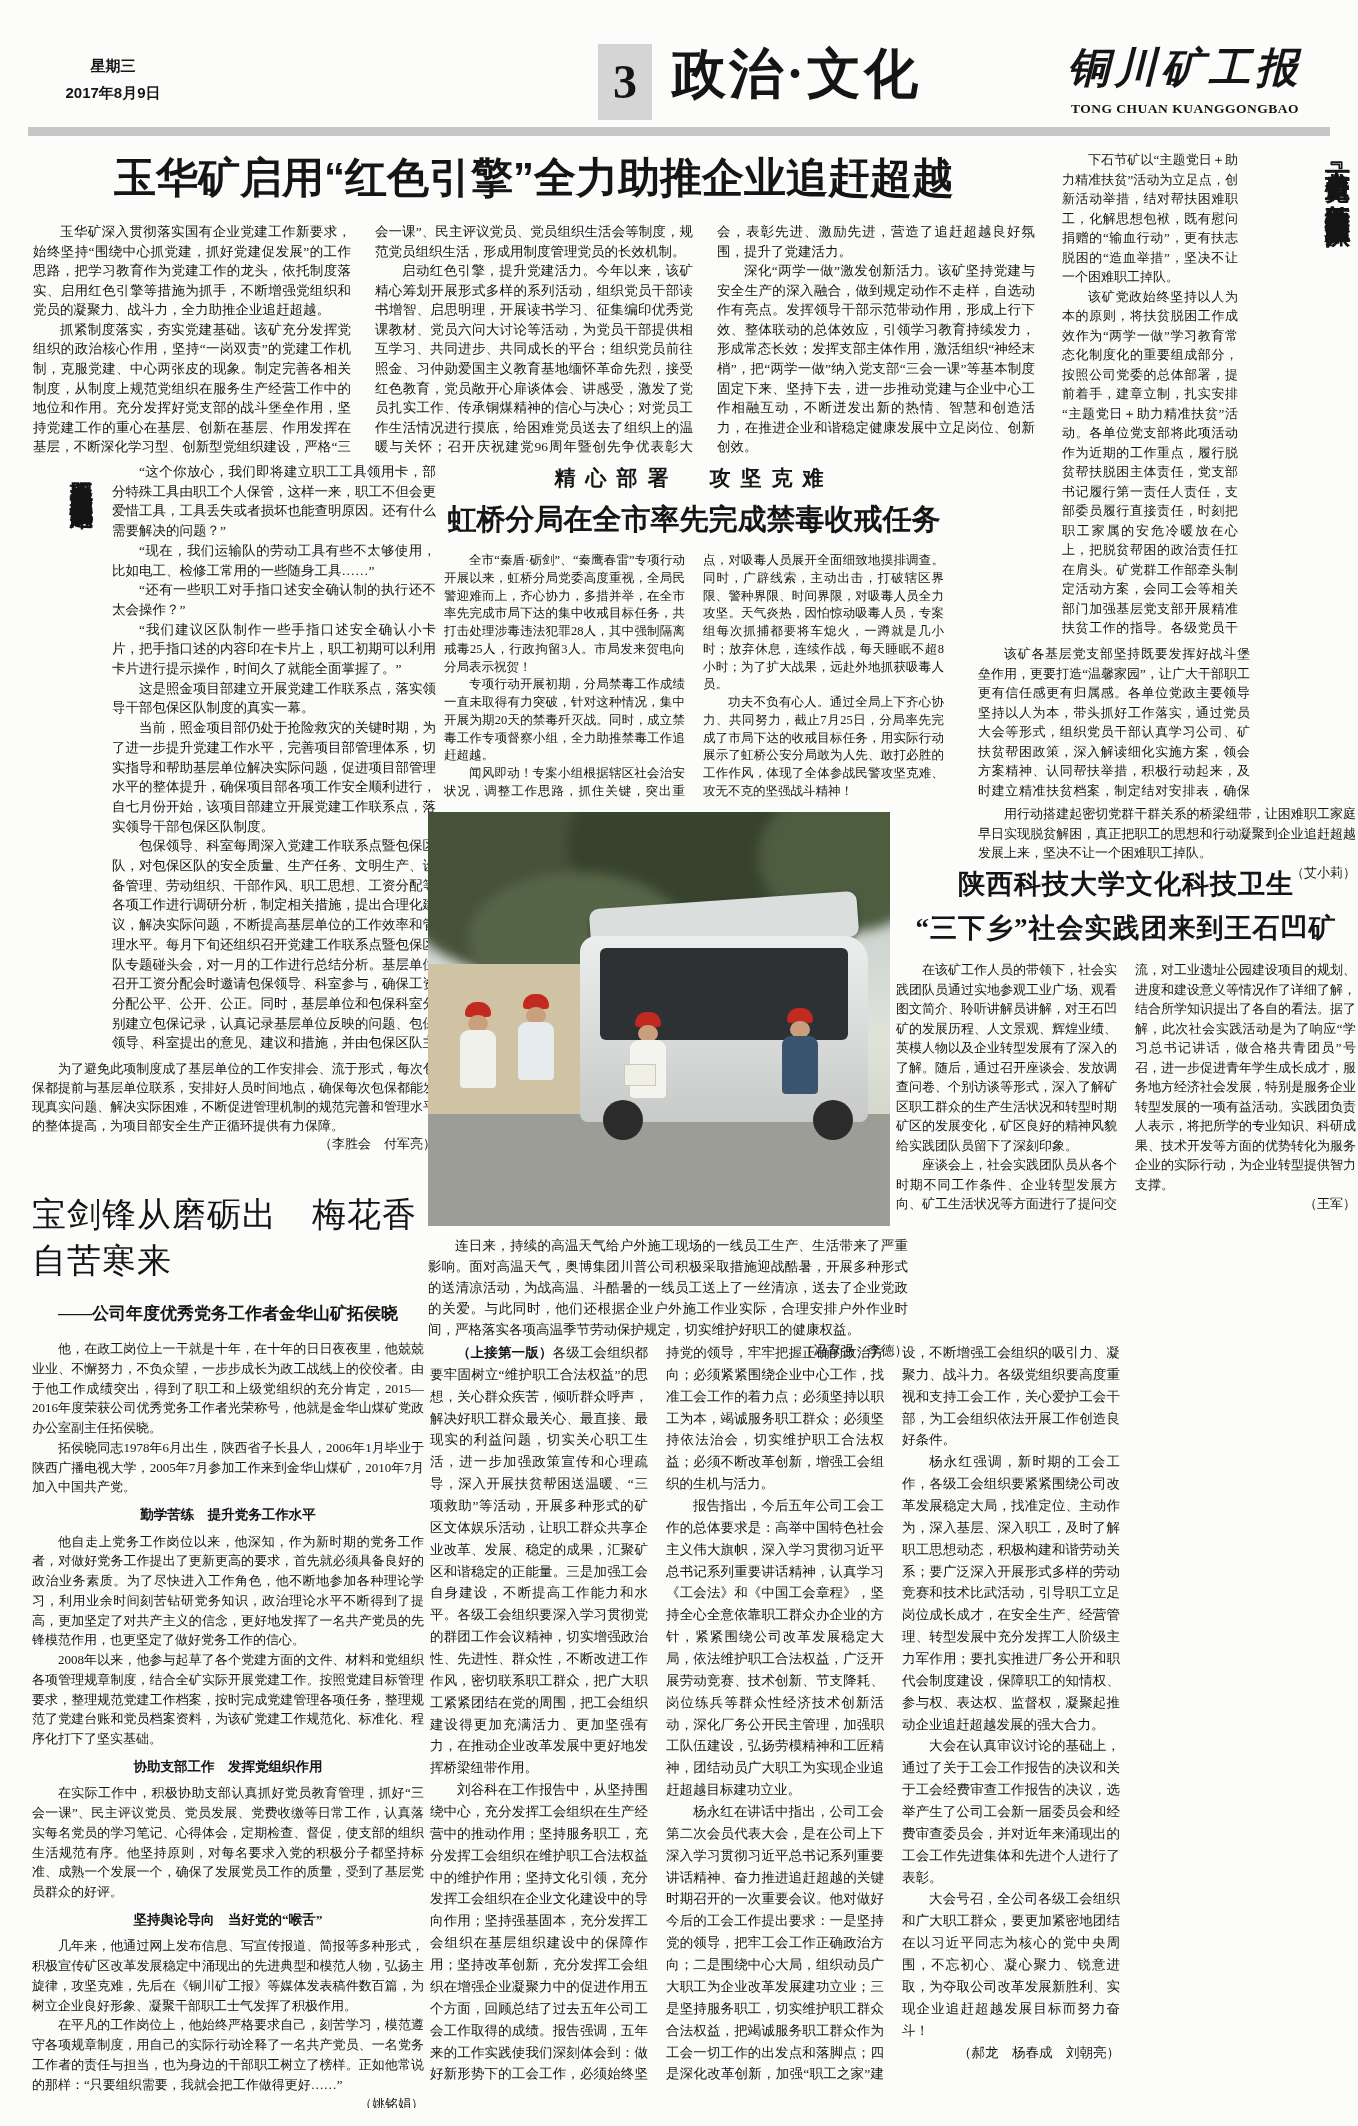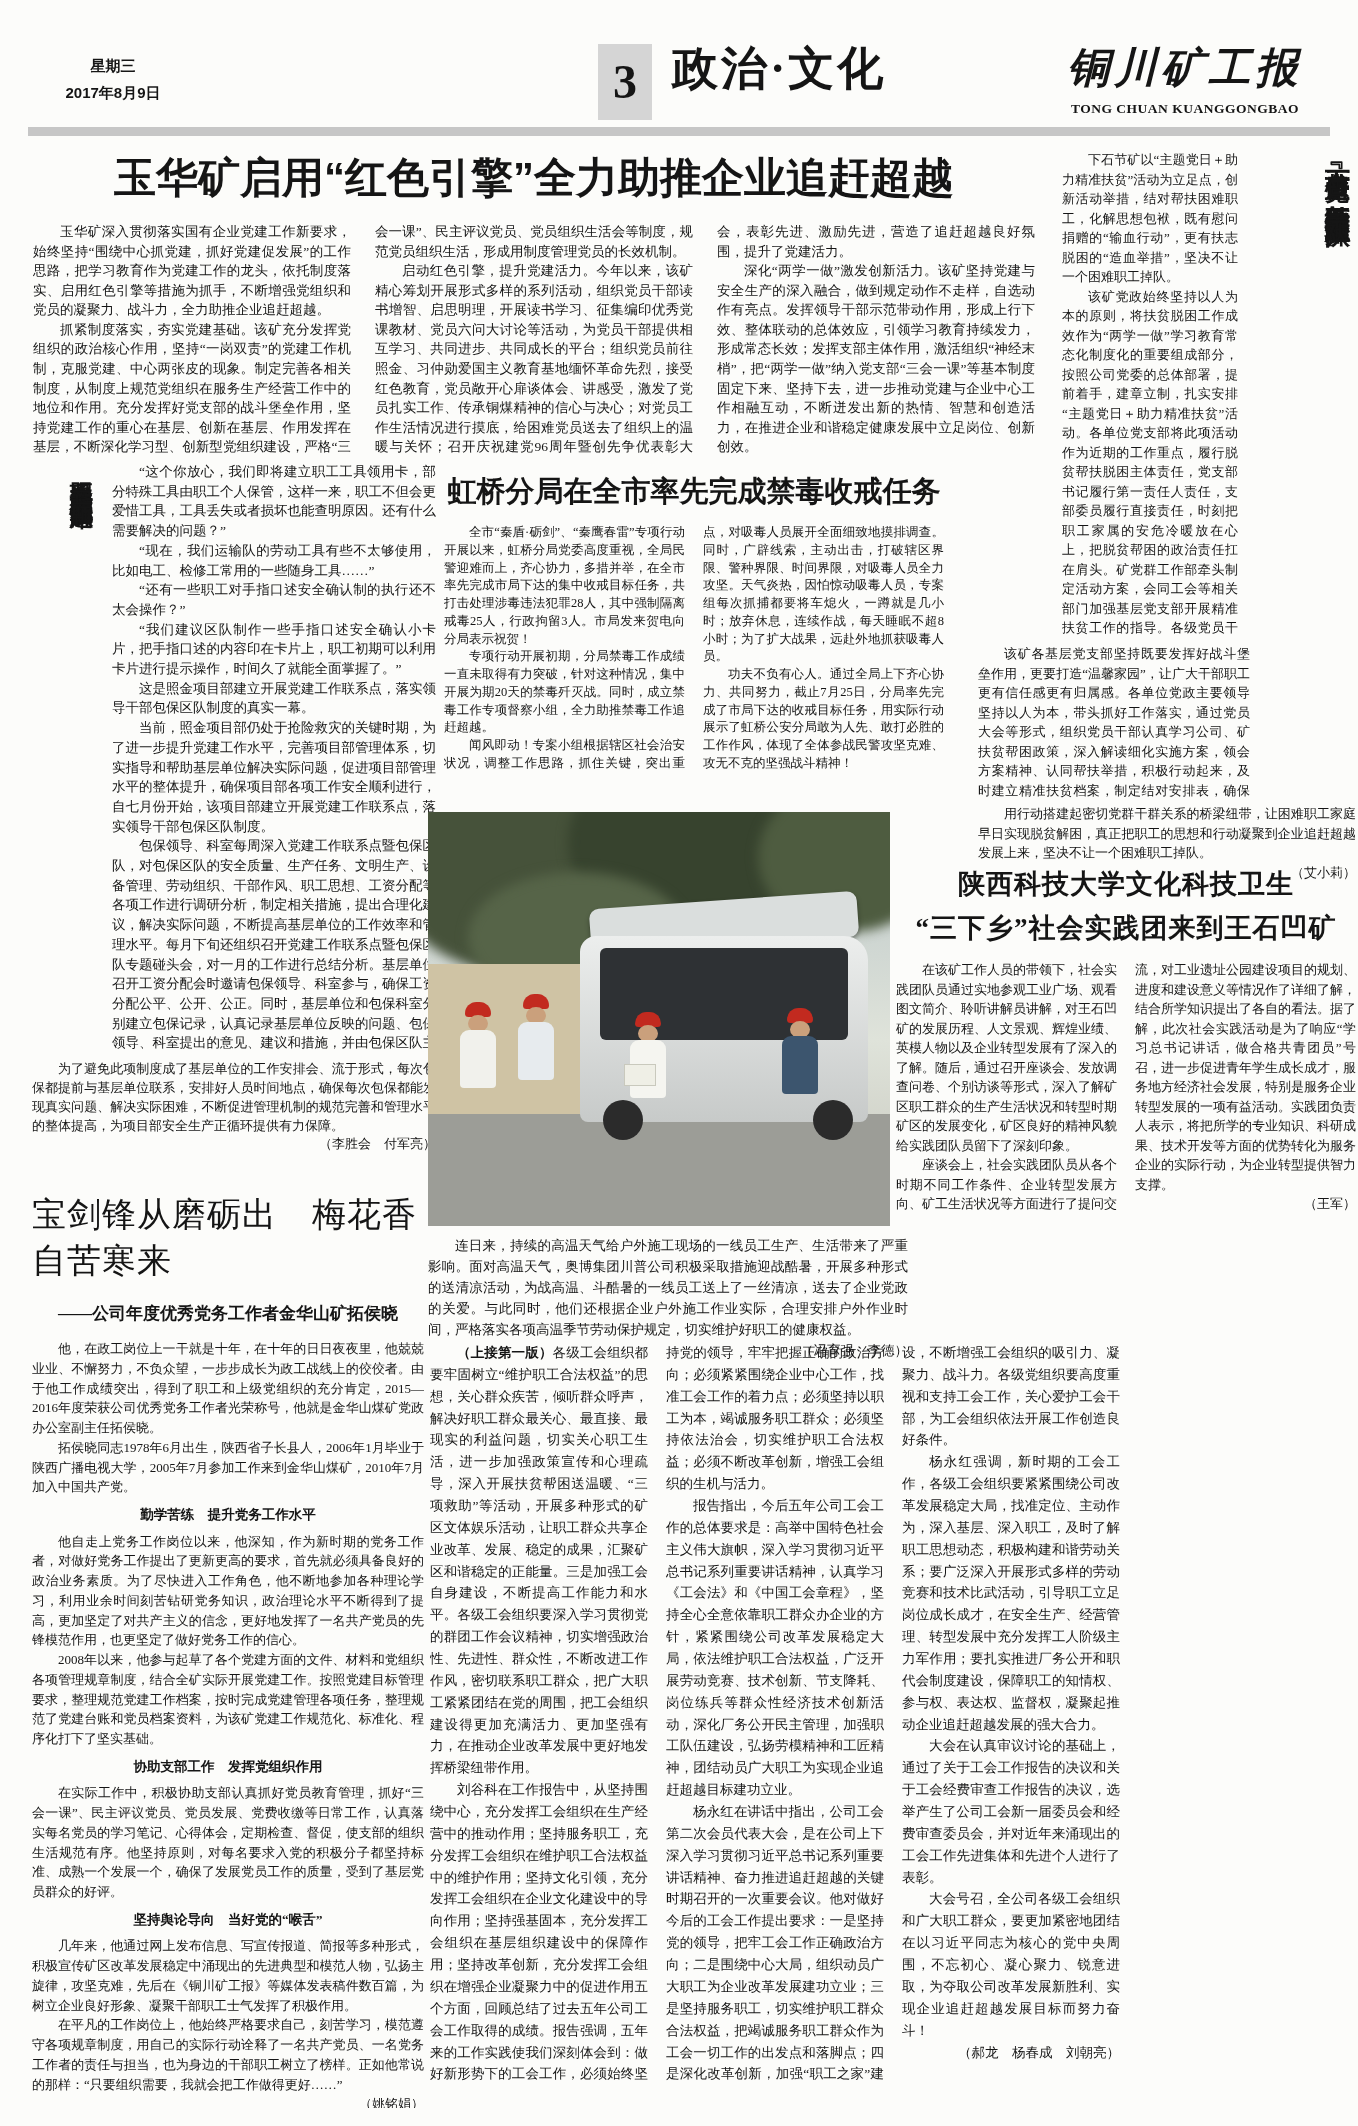--- a/index.html
+++ b/index.html
@@ -4,21 +4,21 @@
 <style>
   * { box-sizing: border-box; margin: 0; padding: 0; }
   body { background:#9a9a9a; font-family:"Liberation Serif","DejaVu Serif",serif; }
   #page { position:relative; width:1358px; height:2126px; margin:0 auto; background:#fcfcfa; color:#151515; overflow:hidden; }
 
   
   .hdr-date { position:absolute; left:48px; top:52px; width:130px; text-align:center;
               font-weight:bold; font-size:15px; line-height:1.8; font-family:"Liberation Sans","DejaVu Sans",sans-serif; }
   .page-badge { position:absolute; left:598px; top:44px; width:54px; height:76px; background:#d5d5d5;
                 text-align:center; font-size:48px; font-weight:bold; line-height:76px; }
-  .section-title { position:absolute; left:672px; top:38px; font-size:46px; font-weight:900; letter-spacing:3px; }
+  .section-title { position:absolute; left:672px; top:38px; font-size:54px; font-weight:900; letter-spacing:3px; }
   .masthead { position:absolute; left:1030px; top:40px; width:310px; text-align:center; }
   .masthead-cn { font-size:42px; font-weight:900; font-style:italic; letter-spacing:5px; }
   .masthead-en { font-size:13.5px; font-weight:bold; letter-spacing:.5px; margin-top:5px; }
   .hdr-rule { position:absolute; left:28px; top:127px; width:1302px; height:9px; background:#c6c6c6; }
 
   
   .bt { text-align:justify; }
   .bt p { text-indent:2em; }
   .byline { text-align:right !important; text-indent:0 !important; }
 
@@ -148,20 +148,21 @@
       <p>当前，照金项目部仍处于抢险救灾的关键时期，为了进一步提升党建工作水平，完善项目部管理体系，切实指导和帮助基层单位解决实际问题，促进项目部管理水平的整体提升，确保项目部各项工作安全顺利进行，自七月份开始，该项目部建立开展党建工作联系点，落实领导干部包保区队制度。</p>
       <p>包保领导、科室每周深入党建工作联系点暨包保区队，对包保区队的安全质量、生产任务、文明生产、设备管理、劳动组织、干部作风、职工思想、工资分配等各项工作进行调研分析，制定相关措施，提出合理化建议，解决实际问题，不断提高基层单位的工作效率和管理水平。每月下旬还组织召开党建工作联系点暨包保区队专题碰头会，对一月的工作进行总结分析。基层单位召开工资分配会时邀请包保领导、科室参与，确保工资分配公平、公开、公正。同时，基层单位和包保科室分别建立包保记录，认真记录基层单位反映的问题、包保领导、科室提出的意见、建议和措施，并由包保区队主管、支部书记签字确认。每季度还对此项工作的进展情况进行考核，确保此项工作开展的连续性和实效性。</p>
     </div>
     <div class="zj-tail bt">
       <p>为了避免此项制度成了基层单位的工作安排会、流于形式，每次包保都提前与基层单位联系，安排好人员时间地点，确保每次包保都能发现真实问题、解决实际困难，不断促进管理机制的规范完善和管理水平的整体提高，为项目部安全生产正循环提供有力保障。</p>
       <p class="byline">（李胜会　付军亮）</p>
     </div>
   </section>
 
   <section class="hq">
+    <div class="hq-kicker">精心部署　攻坚克难</div>
     <h2 class="hq-headline">虹桥分局在全市率先完成禁毒收戒任务</h2>
     <div class="hq-cols bt">
       <p>全市“秦盾·砺剑”、“秦鹰春雷”专项行动开展以来，虹桥分局党委高度重视，全局民警迎难而上，齐心协力，多措并举，在全市率先完成市局下达的集中收戒目标任务，共打击处理涉毒违法犯罪28人，其中强制隔离戒毒25人，行政拘留3人。市局发来贺电向分局表示祝贺！</p>
       <p>专项行动开展初期，分局禁毒工作成绩一直未取得有力突破，针对这种情况，集中开展为期20天的禁毒歼灭战。同时，成立禁毒工作专项督察小组，全力助推禁毒工作追赶超越。</p>
       <p>闻风即动！专案小组根据辖区社会治安状况，调整工作思路，抓住关键，突出重点，对吸毒人员展开全面细致地摸排调查。同时，广辟线索，主动出击，打破辖区界限、警种界限、时间界限，对吸毒人员全力攻坚。天气炎热，因怕惊动吸毒人员，专案组每次抓捕都要将车熄火，一蹲就是几小时；放弃休息，连续作战，每天睡眠不超8小时；为了扩大战果，远赴外地抓获吸毒人员。</p>
       <p>功夫不负有心人。通过全局上下齐心协力、共同努力，截止7月25日，分局率先完成了市局下达的收戒目标任务，用实际行动展示了虹桥公安分局敢为人先、敢打必胜的工作作风，体现了全体参战民警攻坚克难、攻无不克的坚强战斗精神！</p>
 
     </div>
   </section>
 

